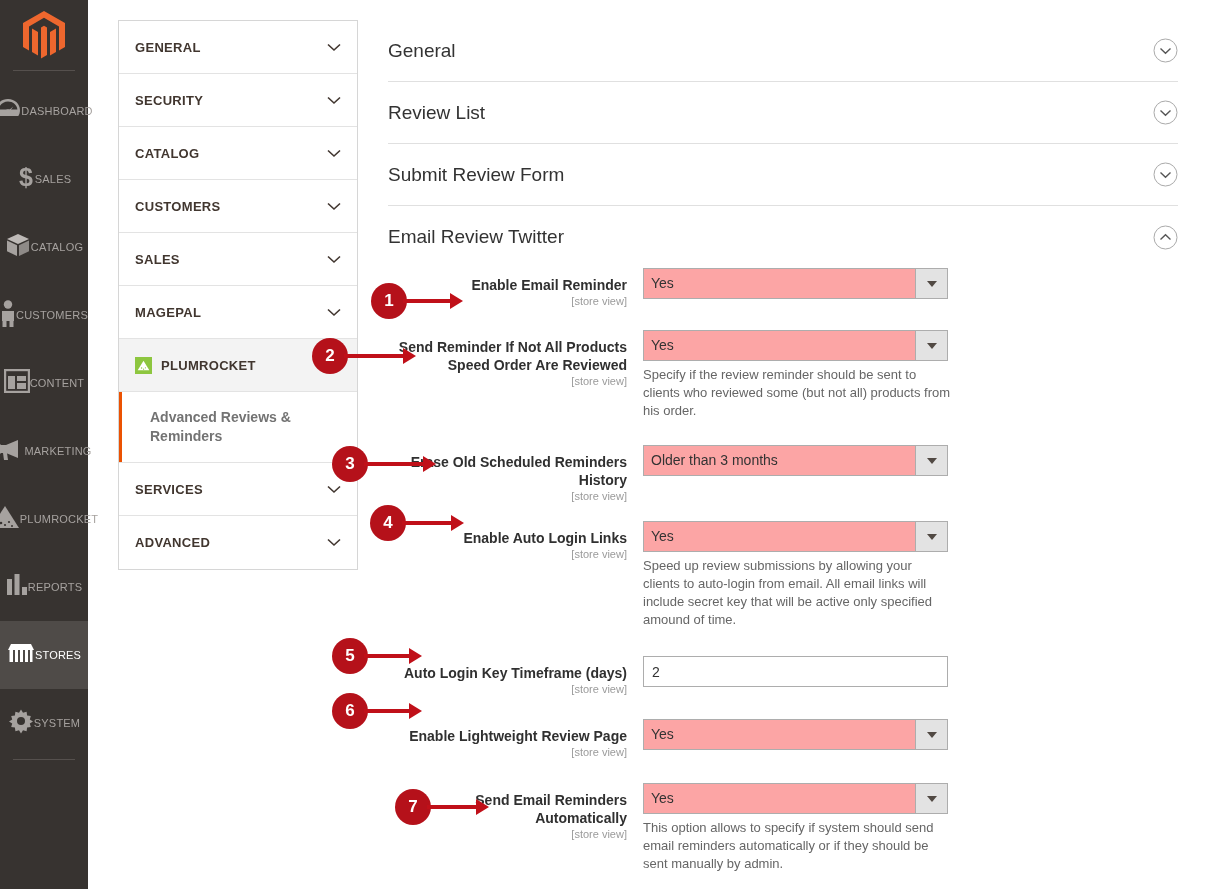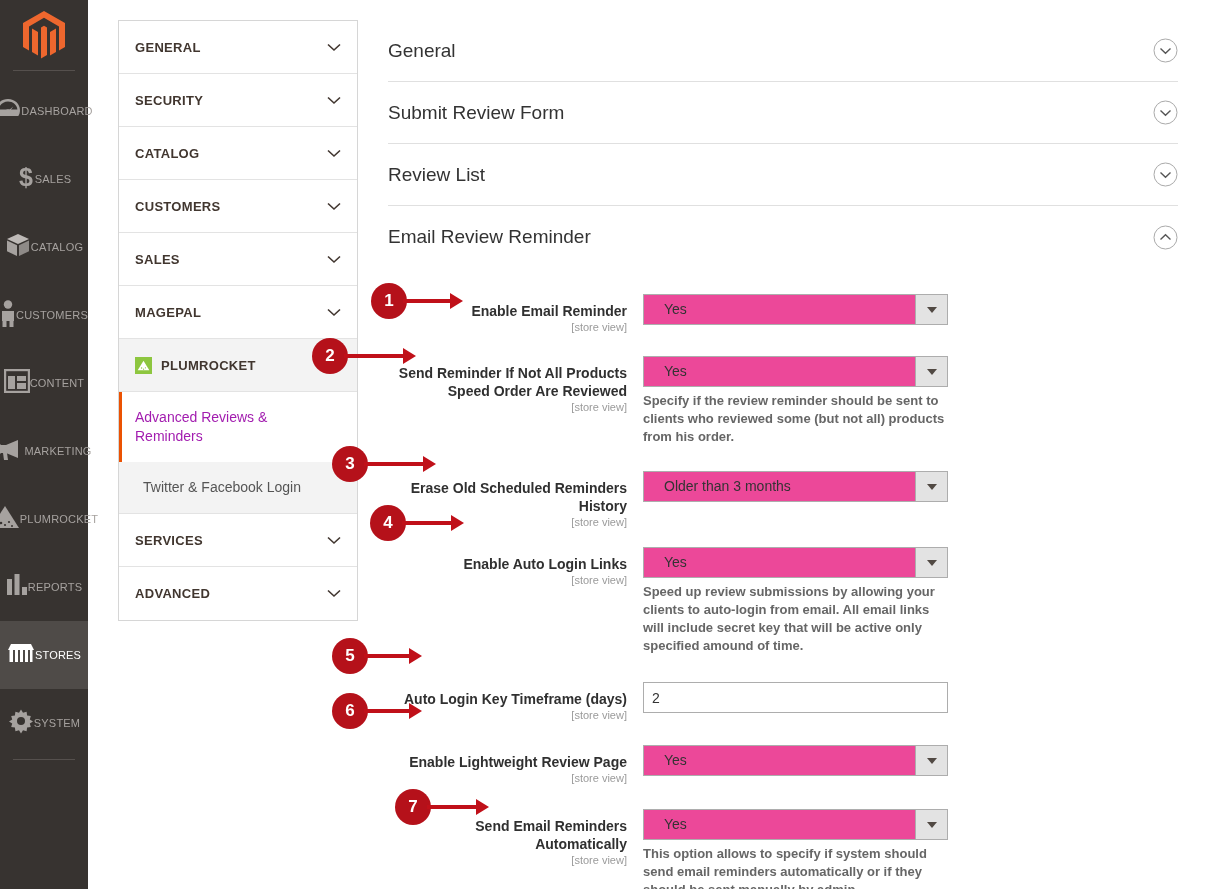--- a/index.html
+++ b/index.html
@@ -60,21 +60,21 @@
     width: 17px; height: 17px; background: #8dc63f; display: inline-flex;
     align-items: center; justify-content: center; margin-right: 9px; flex: none;
   }
   .cn-title-row { display: flex; align-items: center; }
   .cn-sub-group { background: #f3f3f3; border-bottom: 1px solid #e3e3e3; padding: 0 0 0 0; }
   .cn-subitem {
     padding: 16px 22px 16px 24px; font-size: 14px; color: #555555; cursor: pointer;
     line-height: 19px; position: relative;
   }
   .cn-subitem.active {
-    background: #ffffff; color: #a21caf; border-left: 3px solid #eb5202; padding-left: 13px;
+    background: #ffffff; color: #737373; border-left: 3px solid #eb5202; padding-left: 28px; font-weight: bold;
   }
 
   
   .main { position: absolute; left: 388px; top: 20px; width: 790px; }
   .acc-head {
     height: 62px; display: flex; align-items: center; justify-content: space-between;
     border-bottom: 1px solid #e0e0e0; cursor: pointer;
   }
   .acc-head .acc-title { font-size: 19px; color: #333333; font-weight: normal; }
   .acc-head.open { border-bottom: none; }
@@ -86,38 +86,38 @@
   }
   .field-label {
     font-size: 14px; color: #303030; font-weight: bold; line-height: 18px;
   }
   .scope { font-size: 11px; color: #9b9b9b; display: block; margin-top: 1px; }
   .field-ctrl-col { width: 310px; }
   .sel-wrap { position: relative; width: 305px; height: 31px; }
   select.mg-select {
     -webkit-appearance: none; appearance: none;
     width: 305px; height: 31px;
-    border: 1px solid #adadad; background: #ec4899;
-    font-size: 14px; color: #333333; padding: 0 44px 0 20px;
+    border: 1px solid #adadad; background: #fca5a5;
+    font-size: 14px; color: #333333; padding: 0 44px 0 7px;
     font-family: "Liberation Sans", sans-serif; line-height: 29px;
     border-radius: 0;
   }
   .sel-btn {
     position: absolute; right: 1px; top: 1px; width: 32px; height: 29px;
     background: #e3e3e3; border-left: 1px solid #adadad;
     display: flex; align-items: center; justify-content: center; pointer-events: none;
   }
   .caret { width: 0; height: 0; border-left: 5px solid transparent; border-right: 5px solid transparent; border-top: 6px solid #514943; }
   input.mg-input {
     width: 305px; height: 31px; border: 1px solid #adadad; background: #ffffff;
     font-size: 14px; color: #333333; padding: 0 8px; border-radius: 0;
     font-family: "Liberation Sans", sans-serif;
   }
   .hint {
-    font-size: 13px; color: #666666; line-height: 18px; margin-top: 5px; width: 308px; font-weight: bold;
+    font-size: 13px; color: #666666; line-height: 18px; margin-top: 5px; width: 308px;
   }
 
   
   .anno { position: absolute; display: flex; align-items: center; z-index: 30; }
   .anno-circle {
     width: 36px; height: 36px; border-radius: 50%; background: #b5111a;
     color: #ffffff; font-size: 17px; font-weight: bold;
     display: flex; align-items: center; justify-content: center;
     font-family: "Liberation Sans", sans-serif; flex: none;
   }
@@ -331,23 +331,20 @@
             </svg>
         </span>
         <span class="cn-title">PLUMROCKET</span>
       </span>
     </div>
 
     <div class="cn-sub-group">
       <div class="cn-subitem active">
         <span>Advanced Reviews &amp; Reminders</span>
       </div>
-      <div class="cn-subitem">
-        <span>Twitter &amp; Facebook Login</span>
-      </div>
     </div>
 
     <div class="cn-section">
       <span class="cn-title">SERVICES</span>
       <span class="cn-chevron">
         <svg width="14" height="9" viewBox="0 0 14 9">
             <path d="M1 1.5 L7 7 L13 1.5" fill="none" stroke="#41362f" stroke-width="1.6"></path>
           </svg>
       </span>
     </div>
@@ -368,50 +365,50 @@
       <span class="acc-title">General</span>
       <span class="circ-btn">
         <svg width="25" height="25" viewBox="0 0 25 25">
             <circle cx="12.5" cy="12.5" r="11.5" fill="none" stroke="#aaaaaa" stroke-width="1"></circle>
             <path d="M7.5 10.5 L12.5 15.2 L17.5 10.5" fill="none" stroke="#555555" stroke-width="1.4"></path>
           </svg>
       </span>
     </div>
 
     <div class="acc-head">
+      <span class="acc-title">Review List</span>
+      <span class="circ-btn">
+        <svg width="25" height="25" viewBox="0 0 25 25">
+            <circle cx="12.5" cy="12.5" r="11.5" fill="none" stroke="#aaaaaa" stroke-width="1"></circle>
+            <path d="M7.5 10.5 L12.5 15.2 L17.5 10.5" fill="none" stroke="#555555" stroke-width="1.4"></path>
+          </svg>
+      </span>
+    </div>
+
+    <div class="acc-head">
       <span class="acc-title">Submit Review Form</span>
       <span class="circ-btn">
         <svg width="25" height="25" viewBox="0 0 25 25">
             <circle cx="12.5" cy="12.5" r="11.5" fill="none" stroke="#aaaaaa" stroke-width="1"></circle>
             <path d="M7.5 10.5 L12.5 15.2 L17.5 10.5" fill="none" stroke="#555555" stroke-width="1.4"></path>
           </svg>
       </span>
     </div>
 
-    <div class="acc-head">
-      <span class="acc-title">Review List</span>
-      <span class="circ-btn">
-        <svg width="25" height="25" viewBox="0 0 25 25">
-            <circle cx="12.5" cy="12.5" r="11.5" fill="none" stroke="#aaaaaa" stroke-width="1"></circle>
-            <path d="M7.5 10.5 L12.5 15.2 L17.5 10.5" fill="none" stroke="#555555" stroke-width="1.4"></path>
-          </svg>
-      </span>
-    </div>
-
     <div class="acc-head open">
-      <span class="acc-title">Email Review Reminder</span>
+      <span class="acc-title">Email Review Twitter</span>
       <span class="circ-btn">
         <svg width="25" height="25" viewBox="0 0 25 25">
             <circle cx="12.5" cy="12.5" r="11.5" fill="none" stroke="#aaaaaa" stroke-width="1"></circle>
             <path d="M7.5 14.5 L12.5 9.8 L17.5 14.5" fill="none" stroke="#555555" stroke-width="1.4"></path>
           </svg>
       </span>
     </div>
 
-    <div class="field-row" style="margin-top:26px;">
+    <div class="field-row" style="">
       <div class="field-label-col">
         <span class="field-label">Enable Email Reminder</span>
         <span class="scope">[store view]</span>
       </div>
       <div class="field-ctrl-col">
         <div class="sel-wrap">
           <select class="mg-select">
             <option>Yes</option>
           </select>
           <span class="sel-btn">

